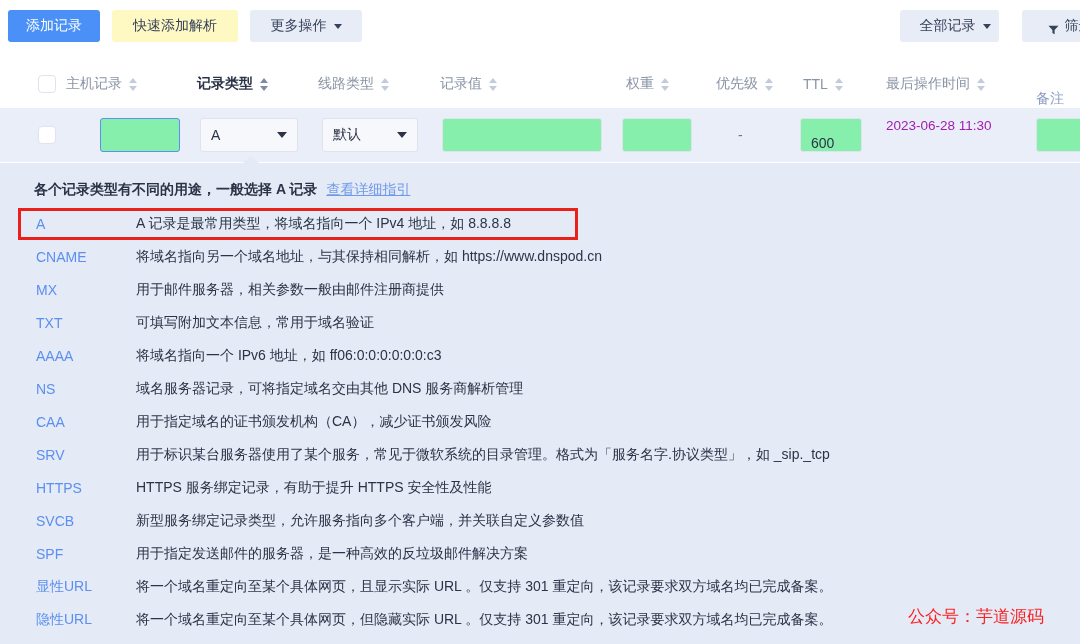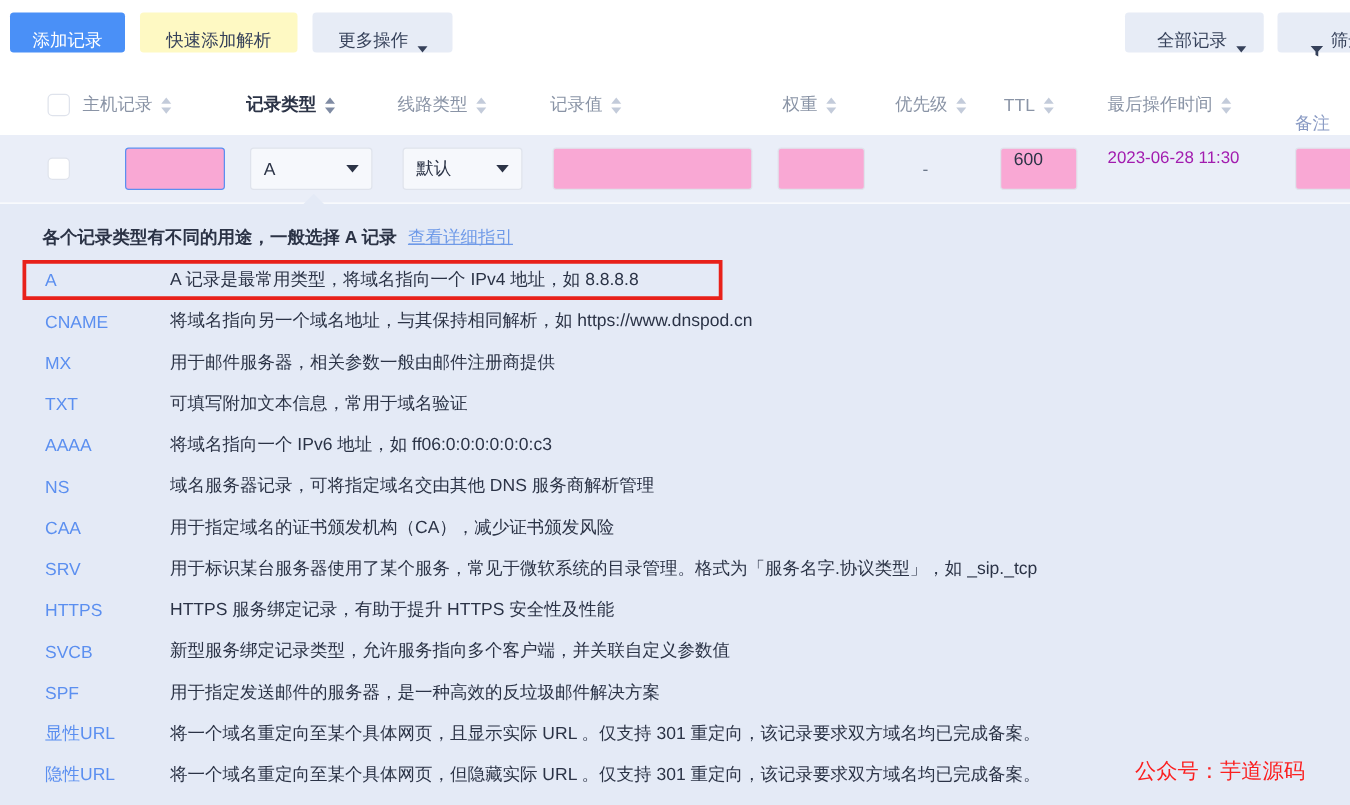--- a/index.html
+++ b/index.html
@@ -11,42 +11,42 @@
   }
   #app{position:relative;width:1080px;height:644px;}
 
   
   .toolbar{
     position:absolute;left:0;top:0;width:1080px;height:60px;
     background:#ffffff;
   }
   .btn{
     position:absolute;height:32px;border-radius:3px;
-    display:flex;align-items:flex-end;justify-content:center;
+    display:flex;align-items:center;justify-content:center;
     font-size:14px;color:#303b50;cursor:pointer;
     box-sizing:border-box;white-space:nowrap;
     padding:0 14px;
   }
   .btn.primary{background:#4a90f7;color:#ffffff;}
   .btn.ghost{background:#fef9c3;color:#36415a;}
   .btn.weak{background:#e7ecf6;color:#36415a;}
   .caret{
     display:inline-block;margin-left:7px;
     border-left:4.5px solid transparent;border-right:4.5px solid transparent;
     border-top:5.5px solid #36415a;
   }
   .funnel{
     display:inline-block;margin-right:6px;width:11px;height:10px;
     position:relative;top:1px;
   }
 
   #btn-add{left:8px;top:10px;width:92px;}
   #btn-quick{left:112px;top:10px;width:126px;}
   #btn-more{left:250px;top:10px;width:112px;}
-  #btn-allrec{left:900px;top:10px;width:111px;padding-left:25px;}
+  #btn-allrec{left:900px;top:10px;width:99px;padding-left:25px;}
   #btn-filter{left:1022px;top:10px;width:96px;}
 
   
   .thead{
     position:absolute;left:0;top:60px;width:1080px;height:48px;
     background:#ffffff;border-bottom:1px solid #eaedf3;
   }
   .th{
     position:absolute;top:0;height:48px;
     display:flex;align-items:center;
@@ -71,23 +71,23 @@
 
   
   .erow{
     position:absolute;left:0;top:108px;width:1080px;height:54px;
     background:#eaeef8;
   }
   #row-chk{position:absolute;left:38px;top:18px;}
 
   .fld{
     position:absolute;top:10px;height:34px;box-sizing:border-box;
-    border:1px solid #dfe3ec;border-radius:3px;background:#f9a8d4;
+    border:1px solid #dfe3ec;border-radius:3px;background:#86efac;
     font-size:14px;color:#2b3346;
-    display:flex;align-items:flex-start;padding:0 10px;
+    display:flex;align-items:flex-end;padding:0 10px;
   }
   .fld.focus{border-color:#5b8ff0;}
   .sel{
     position:absolute;top:10px;height:34px;box-sizing:border-box;
     border:1px solid #dfe3ec;border-radius:3px;background:#f6f8fc;
     font-size:14px;color:#2b3346;cursor:pointer;
     display:flex;align-items:center;padding:0 10px;
   }
   .sel .cv{
     margin-left:auto;

